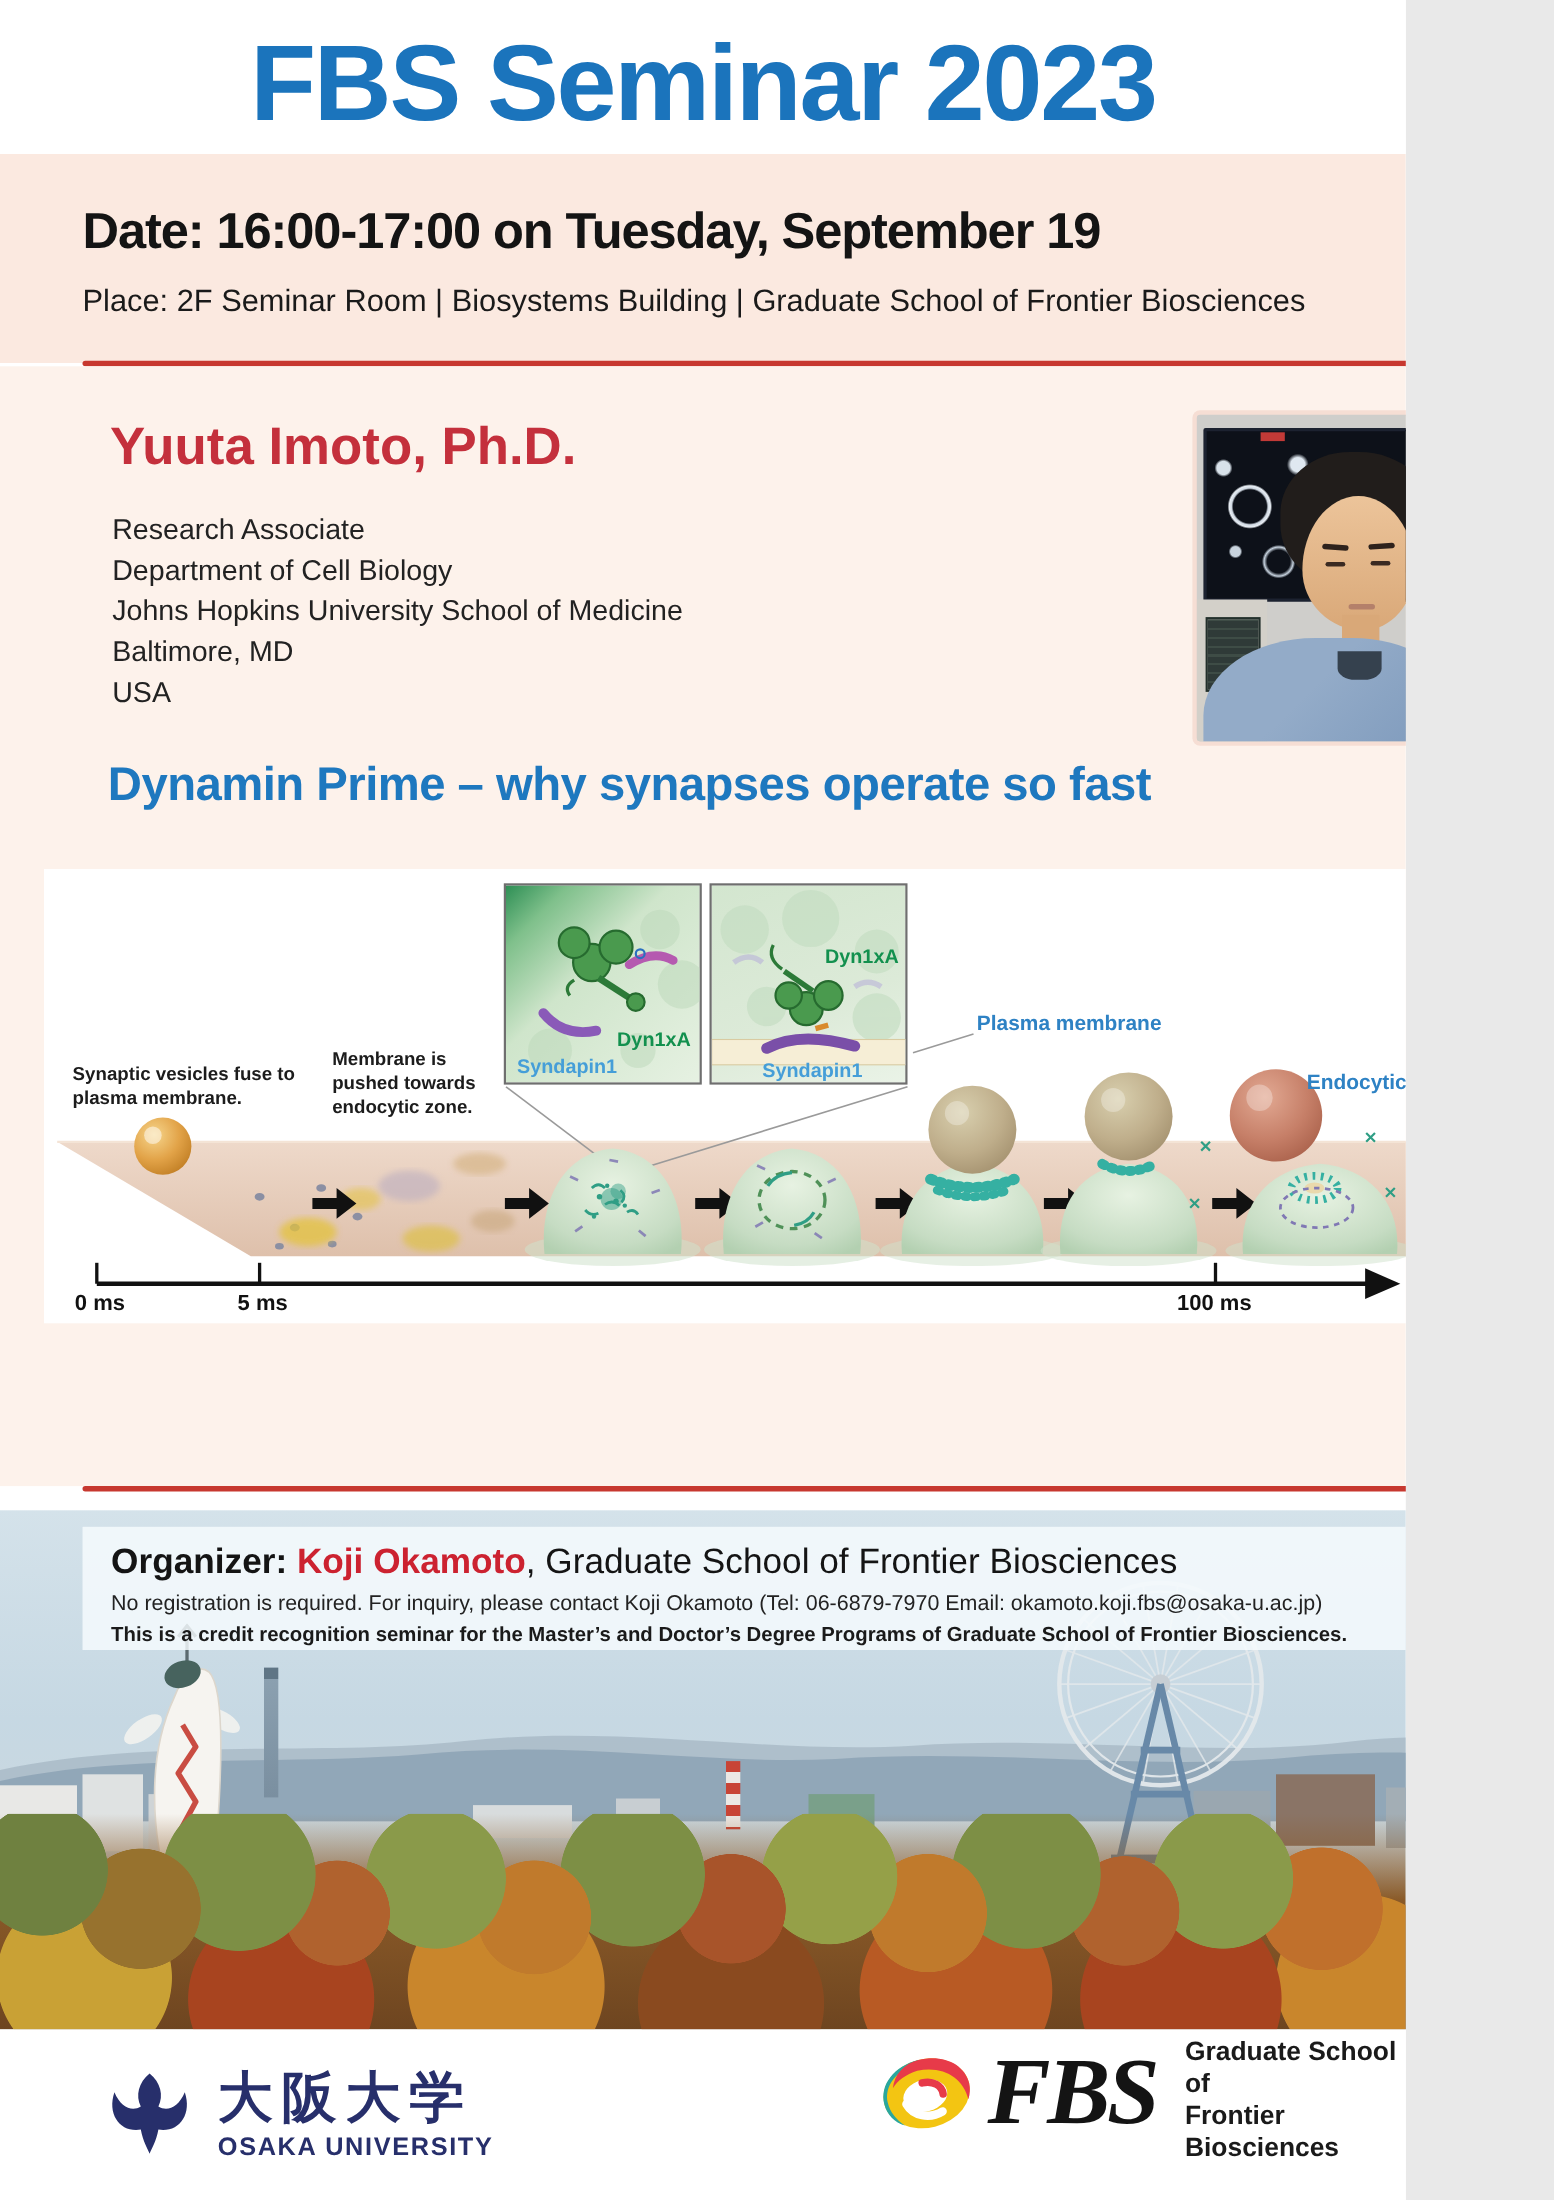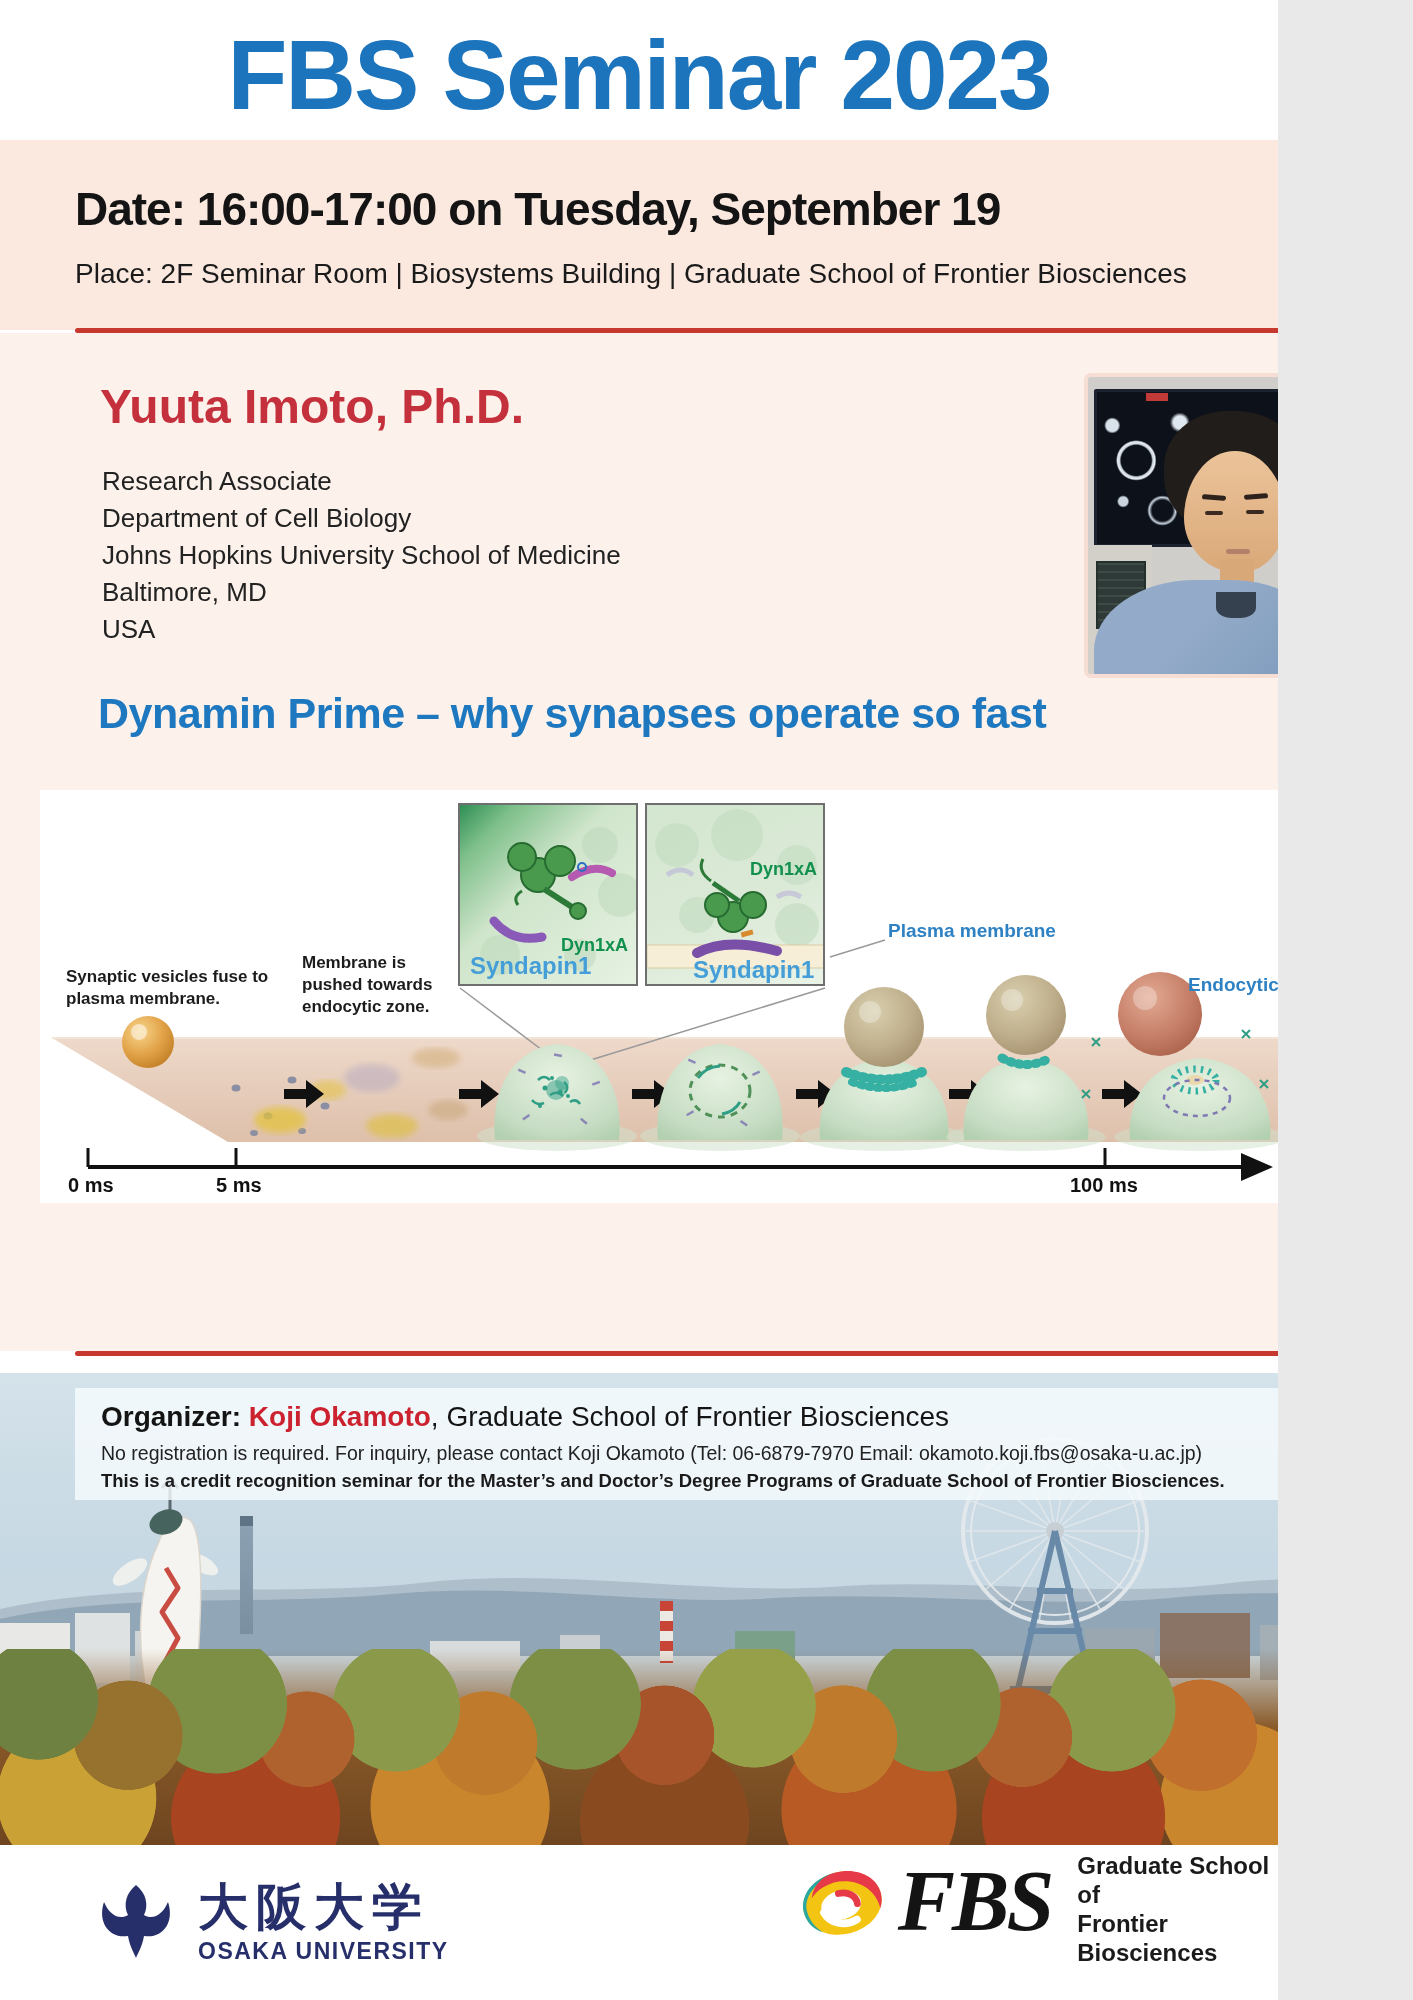--- a/index.html
+++ b/index.html
@@ -52,21 +52,21 @@
 
   
   .figure{position:absolute;left:40px;top:457px;width:1332px;height:413px;background:#ffffff;}
   .fig-strip{position:absolute;left:0;top:0;width:1332px;height:413px;}
   .panel{position:absolute;top:13px;width:180px;height:183px;border:2px solid #6f6f6f;box-sizing:border-box;overflow:hidden;}
   .panelL{left:418px;background:linear-gradient(135deg,#2e8f55 0%,#7fc08b 16%,#cfe5cb 42%,#e6f1e2 100%);}
   .panelR{left:605px;background:linear-gradient(160deg,#d3e6cf 0%,#dcead8 60%,#eaf3e7 100%);}
   .panel svg{position:absolute;left:0;top:0;}
   .fig-note{position:absolute;font-size:17px;font-weight:bold;line-height:1.28;color:#1c1c1c;}
   .lbl-blue{position:absolute;font-size:19px;font-weight:bold;color:#2e82c4;}
-  .lbl-syn{position:absolute;font-size:24px;font-weight:bold;color:#459ed8;}
+  .lbl-syn{position:absolute;font-size:18px;font-weight:bold;color:#459ed8;}
   .lbl-dyn{position:absolute;font-size:18px;font-weight:bold;color:#12904e;}
   .tl-lbl{position:absolute;top:384px;font-size:20px;font-weight:bold;color:#111;}
 
   
   .photo-strip{position:absolute;left:0;top:1373px;width:100%;height:472px;overflow:hidden;
       background:linear-gradient(180deg,#d4e2ea 0%,#c6d8e3 40%,#ccd8de 72%,#d8dee0 100%);}
   .mts{position:absolute;left:0;top:158px;width:1413px;height:125px;}
   .bld{position:absolute;}
   .chimney{position:absolute;left:660px;top:228px;width:13px;height:62px;
            background:repeating-linear-gradient(#c84436 0 10px,#ece8e4 10px 20px);}
@@ -92,21 +92,21 @@
     radial-gradient(circle 80px at 6% 76%, #c9a135 99%, rgba(0,0,0,0) 100%),
     radial-gradient(circle 85px at 20% 86%, #a8441f 99%, rgba(0,0,0,0) 100%),
     radial-gradient(circle 90px at 36% 80%, #c9862c 99%, rgba(0,0,0,0) 100%),
     radial-gradient(circle 85px at 52% 88%, #8a4a1f 99%, rgba(0,0,0,0) 100%),
     radial-gradient(circle 88px at 68% 82%, #b85a24 99%, rgba(0,0,0,0) 100%),
     radial-gradient(circle 92px at 84% 86%, #a8441f 99%, rgba(0,0,0,0) 100%),
     radial-gradient(circle 80px at 97% 78%, #c9862c 99%, rgba(0,0,0,0) 100%),
     linear-gradient(180deg, rgba(140,90,40,0) 0%, #8a5a28 40%, #6e4520 100%);}
   .organizer-box{position:absolute;left:75px;top:15px;width:1263px;height:112px;
       background:rgba(247,251,254,0.82);box-sizing:border-box;padding:13px 26px;}
-  .org-l1{font-size:28px;color:#141414;margin:0 0 9px 0;}
+  .org-l1{font-size:32px;color:#141414;margin:0 0 9px 0;}
   .org-bold{font-weight:bold;}
   .org-red{font-weight:bold;color:#cc2230;}
   .org-l2{font-size:19.5px;color:#222;margin:0 0 5px 0;}
   .org-l3{font-size:18.5px;font-weight:bold;color:#1a1a1a;margin:0;}
 
   
   .footer{position:absolute;left:0;top:1845px;width:100%;height:155px;background:#fff;}
   .osaka{position:absolute;left:90px;top:28px;display:flex;align-items:flex-end;}
   .osaka-text{margin-left:16px;padding-top:4px;color:#272f6b;}
   .osaka-jp{font-size:50px;font-weight:bold;letter-spacing:8px;line-height:56px;font-family:"DejaVu Sans",sans-serif;}

